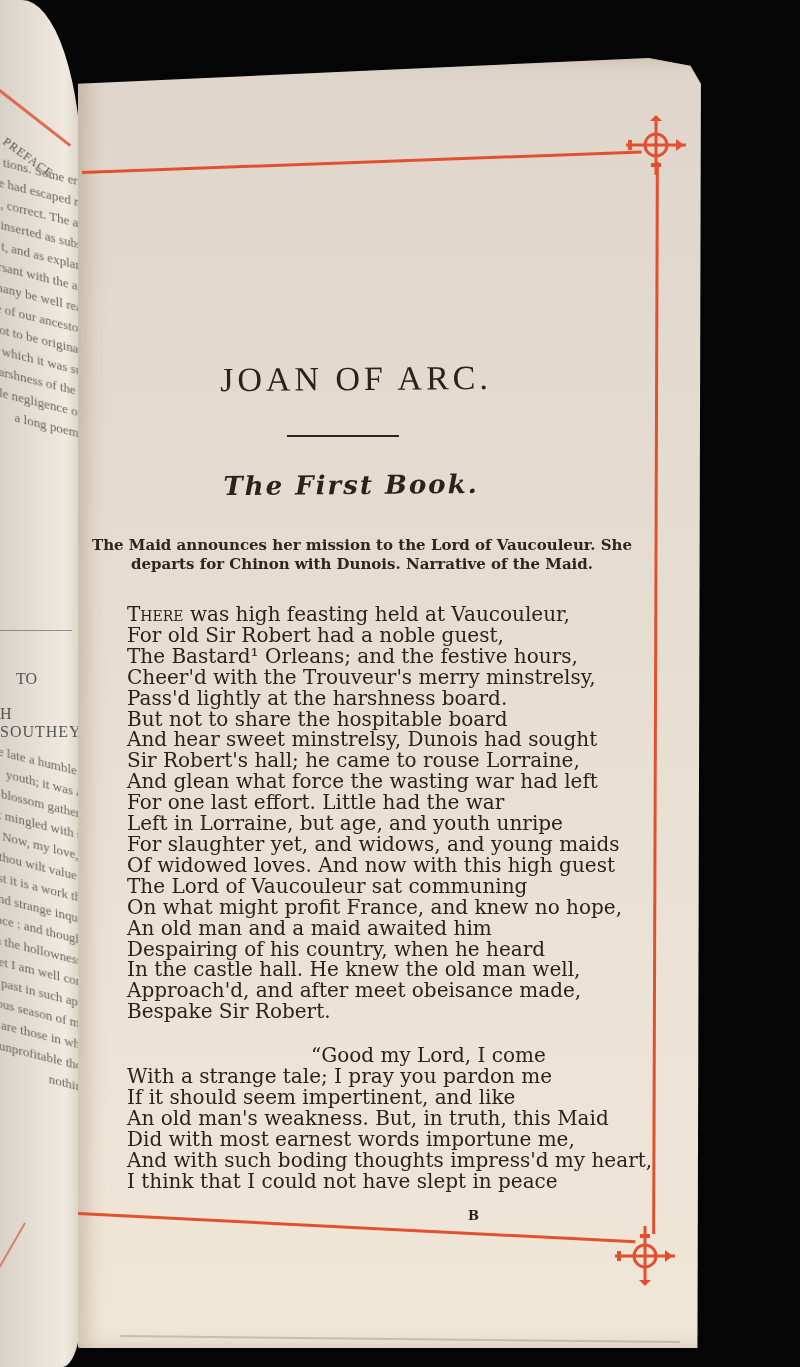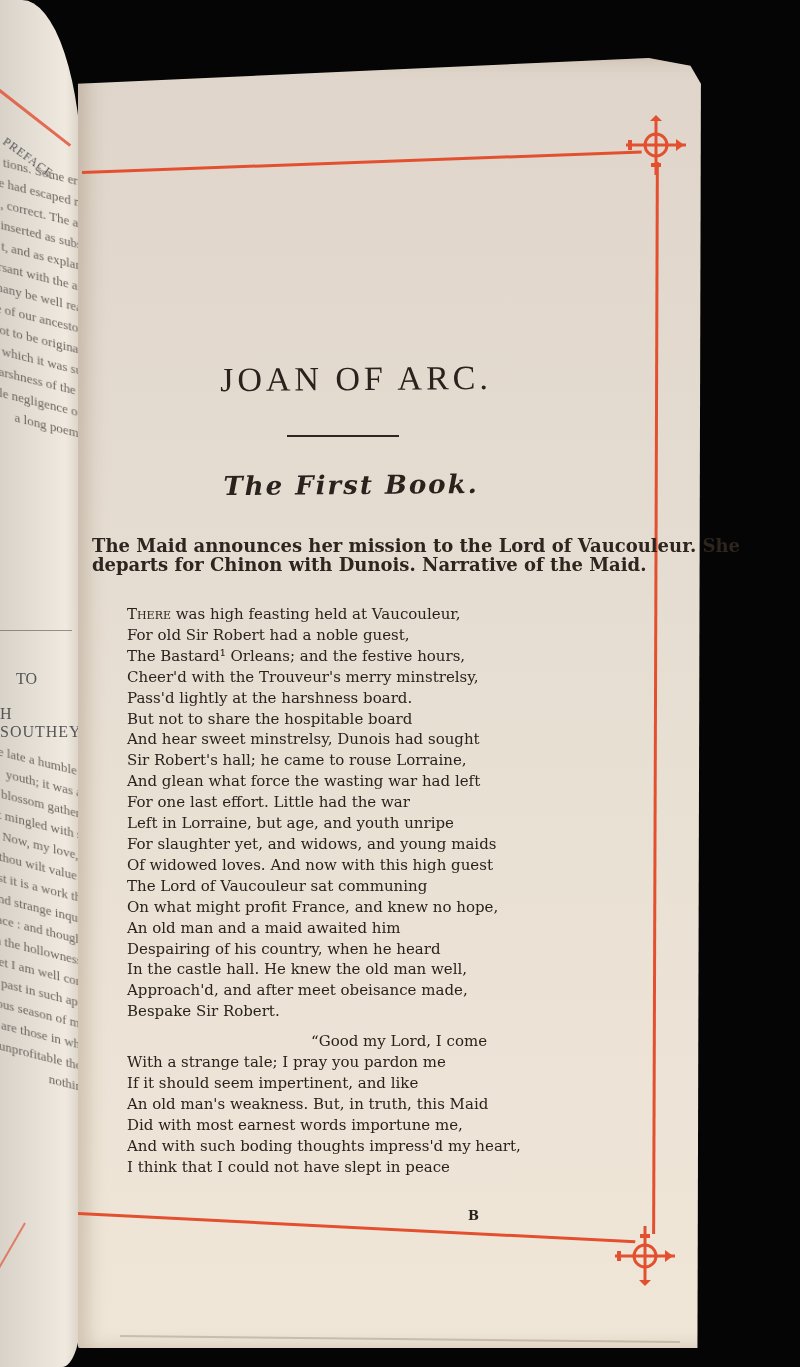--- a/index.html
+++ b/index.html
@@ -78,31 +78,31 @@
   .title-rule { position: absolute; left: 287px; top: 435px; width: 112px; height: 2px; background: #2d2520; }
   .book-heading {
     position: absolute; left: 216px; top: 470px; width: 270px;
     font-family: "DejaVu Serif", serif; font-weight: bold; font-style: italic;
     font-size: 26px; letter-spacing: 2px; color: #2a221c; text-align: center;
     transform: rotate(-0.5deg);
   }
   .argument {
     position: absolute; left: 92px; top: 536px; width: 540px;
     font-family: "DejaVu Serif", serif; font-weight: bold;
-    font-size: 18px; line-height: 19px; color: #2d251e;
+    font-size: 15px; line-height: 19px; color: #2d251e;
     text-align: center;
   }
   .argument span { display: block; white-space: nowrap; }
   .poem {
     position: absolute; left: 127px; top: 604px; width: 460px;
     font-family: "DejaVu Serif", serif;
-    font-size: 15px; line-height: 20.9px; color: #2a221c;
+    font-size: 20px; line-height: 20.9px; color: #2a221c;
   }
   .poem .line { display: block; white-space: nowrap; }
-  .poem .line.indent { padding-left: 184px; margin-top: 9px; }
+  .poem .line.indent { padding-left: 184px; margin-top: 23px; }
   .smallcaps { font-variant: small-caps; }
   .sig {
     position: absolute; left: 468px; top: 1208px;
     font-family: "DejaVu Serif", serif; font-weight: bold; font-size: 13px; color: #2a221c;
   }
   .page-bottom-edge {
     position: absolute; left: 120px; top: 1338px; width: 560px; height: 2px;
     background: #a69788; opacity: 0.5; transform: rotate(0.6deg);
   }
 </style>

